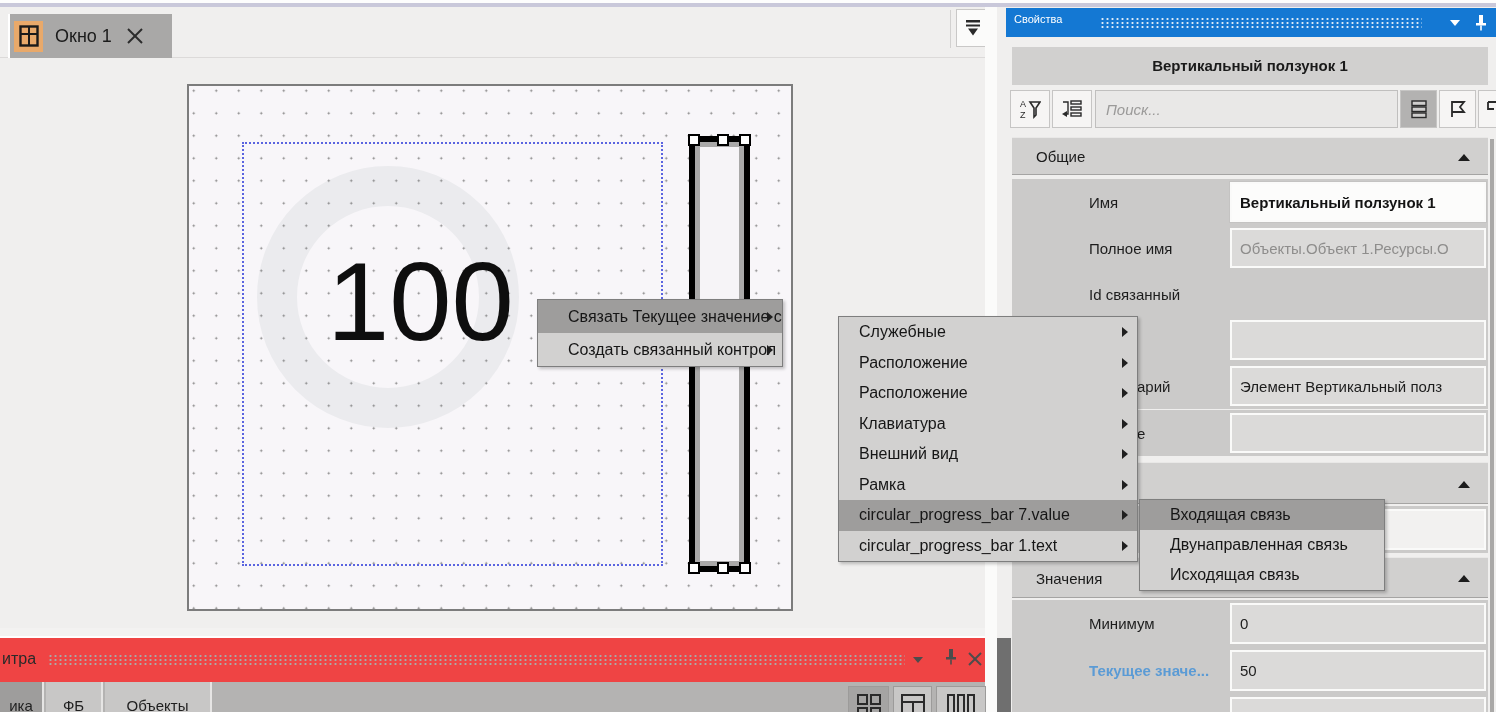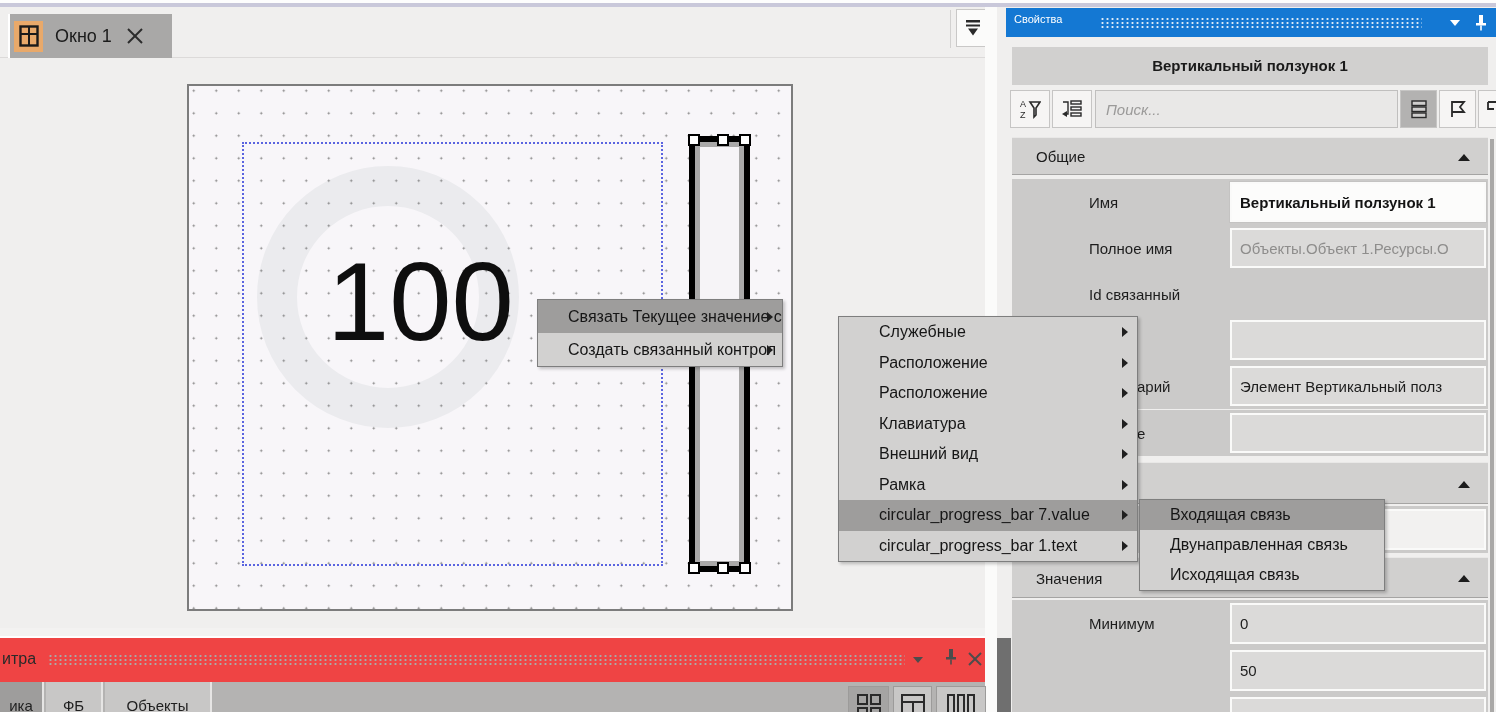--- a/index.html
+++ b/index.html
@@ -36,21 +36,21 @@
   .h-bl{left:-7px;bottom:-8px;} .h-bc{left:22px;bottom:-8px;} .h-br{right:-7px;bottom:-8px;}
 
   
   .menu { position:absolute; background:#d2d1d0; border:1px solid #7e7e7e; box-shadow:2px 2px 3px rgba(0,0,0,.22); z-index:50; }
   .menu-item { position:relative; display:flex; align-items:center; font-size:16px; color:#161616; padding-left:30px; }
   .menu-item.hl { background:#9e9d9c; }
   .m-arrow { position:absolute; right:9px; top:50%; margin-top:-5px; width:0; height:0; border-top:5px solid transparent; border-bottom:5px solid transparent; border-left:6px solid #1f1f1f; }
   .menu1 { left:537px; top:299px; width:246px; }
   .menu1 .menu-item { height:33px; }
   .menu2 { left:838px; top:316px; width:300px; }
-  .menu2 .menu-item { height:30.5px; padding-left:40px; }
+  .menu2 .menu-item { height:30.5px; padding-left:20px; }
   .menu3 { left:1139px; top:499px; width:246px; }
   .menu3 .menu-item { height:30px; }
 
   
   .props { position:absolute; left:1006px; top:8px; width:490px; height:704px; background:#f0efee; z-index:1; }
   .props-header { position:absolute; left:0; top:0; width:490px; height:29px; background:#1478d3; }
   .props-header .ptitle { position:absolute; left:8px; top:5px; font-size:11px; color:#ffffff; }
   .props-header .pdots { position:absolute; left:94px; top:9px; width:322px; height:12px;
     background-image:radial-gradient(circle, rgba(255,255,255,.85) 1px, transparent 1.2px); background-size:5px 4px; }
   .props-header .pcaret { position:absolute; left:444px; top:12px; width:0; height:0; border-left:5px solid transparent; border-right:5px solid transparent; border-top:6px solid #ffffff; }
@@ -252,20 +252,21 @@
 
     <div class="psec sec-values">
       <span>Значения</span>
       <span class="up"></span>
     </div>
     <div class="prow r8">
       <div class="plabel">Минимум</div>
       <div class="pfield dark">0</div>
     </div>
     <div class="prow r9">
+      <div class="plabel blue">Текущее значе...</div>
       <div class="pfield dark">50</div>
     </div>
     <div class="prow r10">
       <div class="plabel"></div>
       <div class="pfield"></div>
     </div>
 
     <div class="pscroll">
       <div class="thumb"></div>
     </div>

